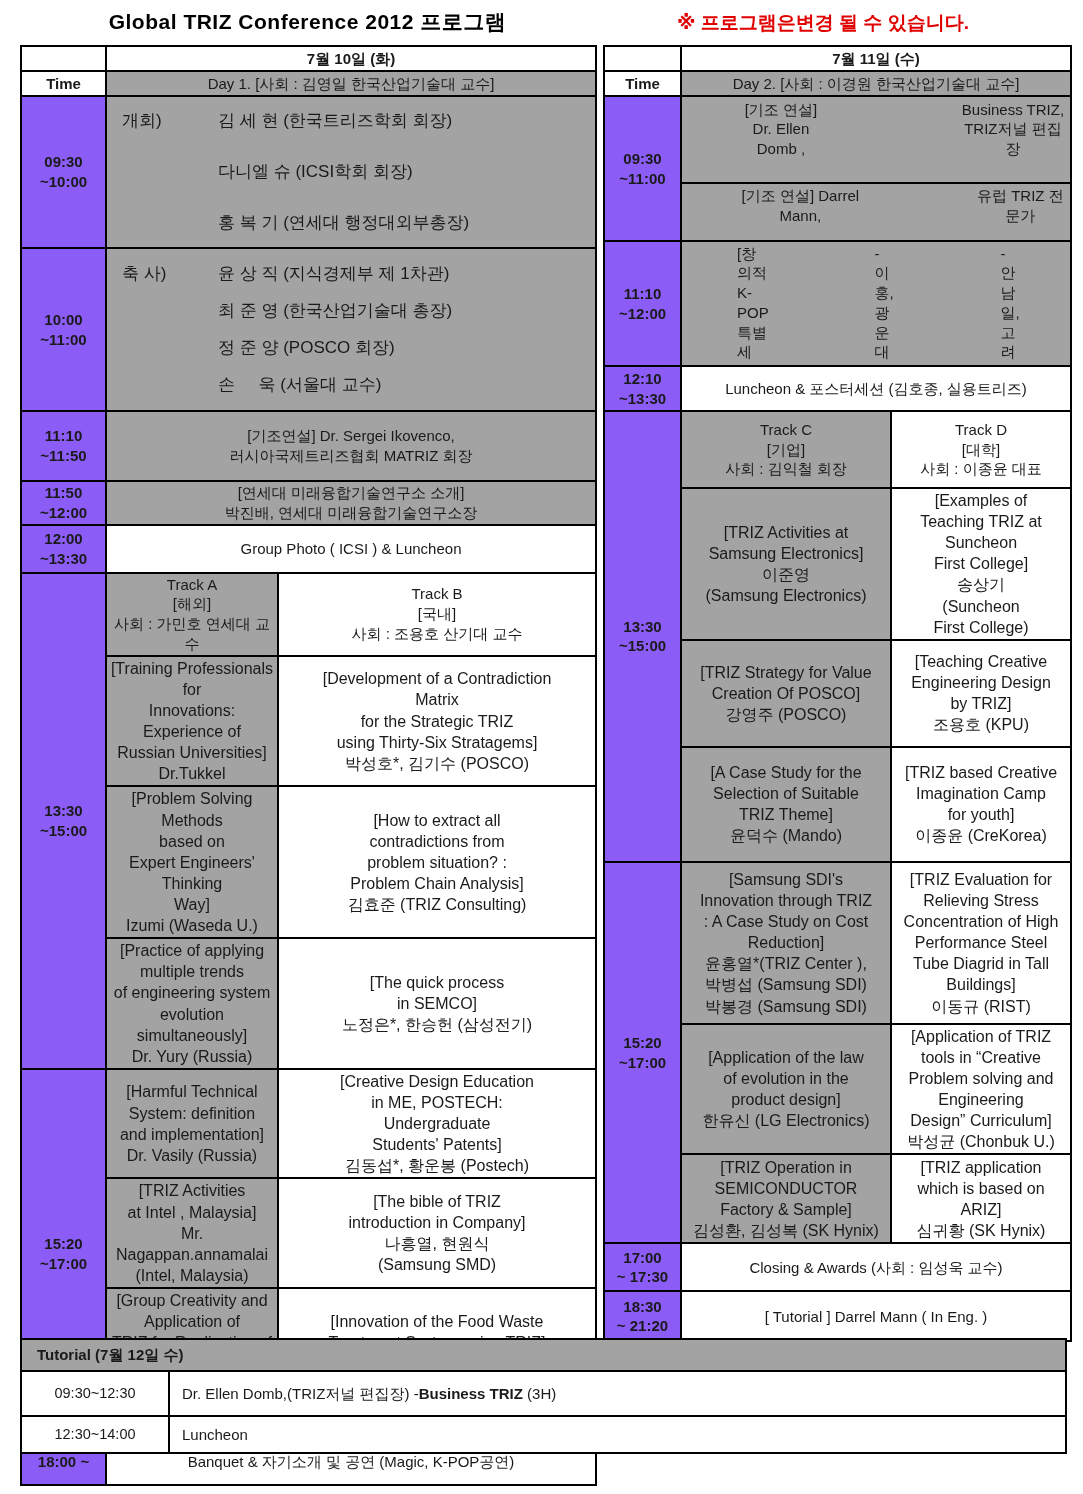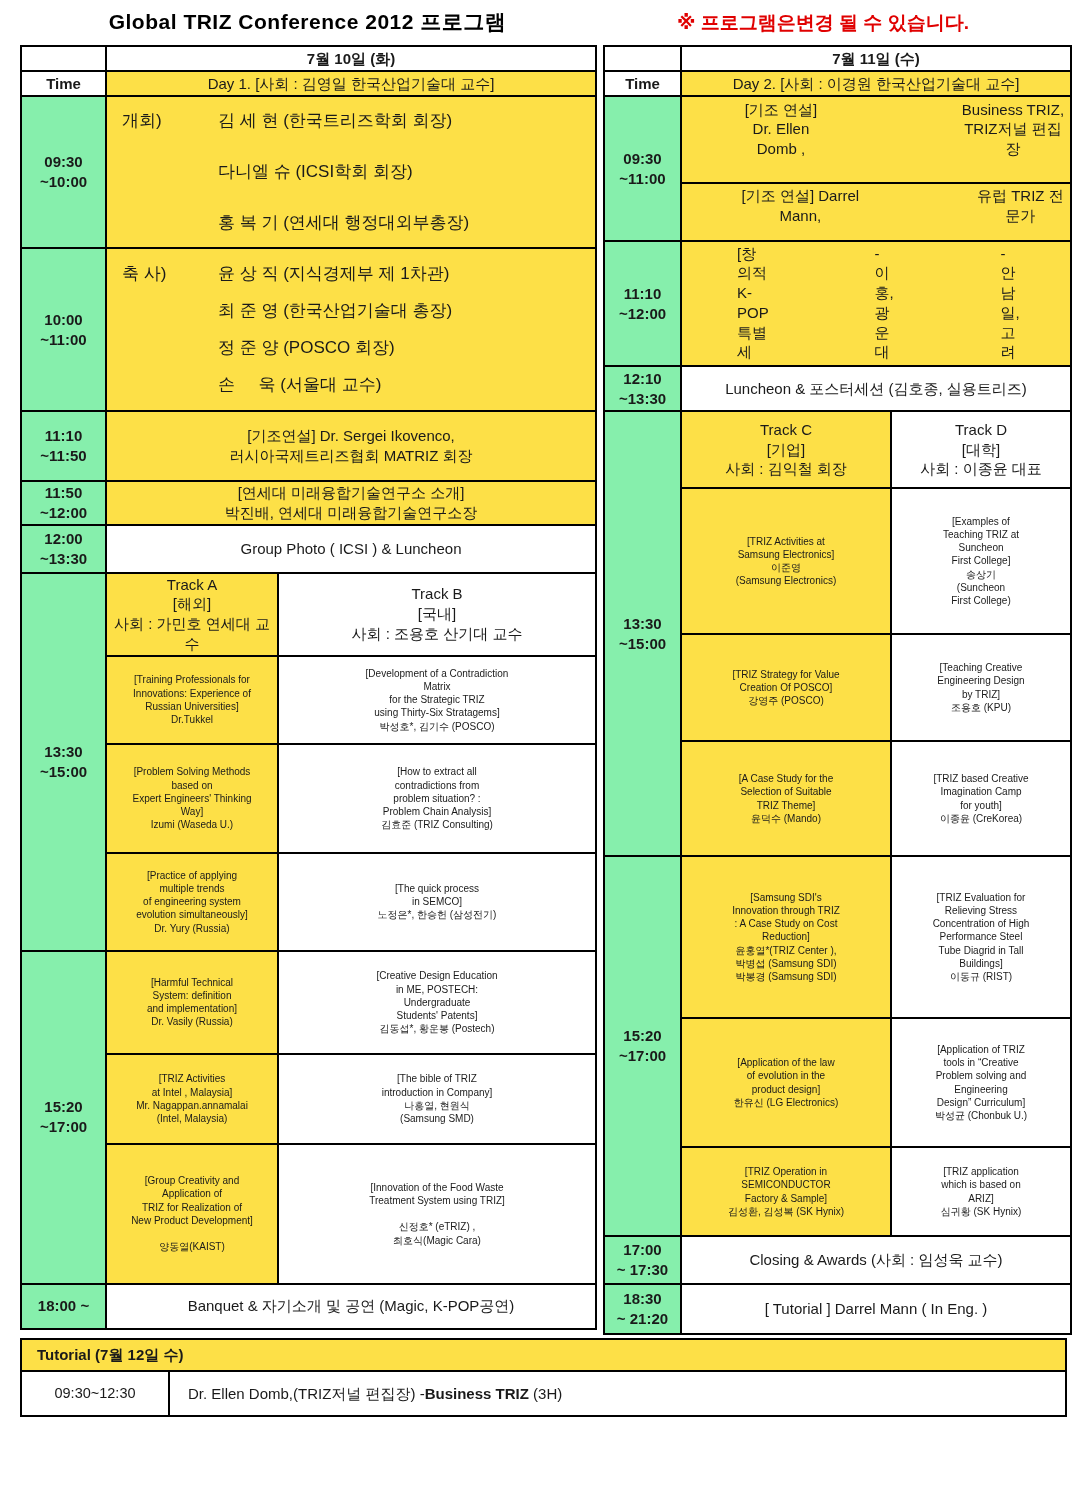--- a/index.html
+++ b/index.html
@@ -13,49 +13,49 @@
   }
   .notice{
     position:absolute;left:608px;top:10px;width:430px;text-align:center;
     font-size:19px;font-weight:bold;color:#e00000;
   }
   table{border-collapse:collapse;position:absolute;table-layout:fixed;}
   td{
     border:2px solid #000;padding:1px 3px;vertical-align:middle;
     font-size:14px;line-height:1.32;overflow:hidden;
   }
-  .blue{background:#fde047;}
+  .blue{background:#a3a3a3;}
   .white{background:#ffffff;}
   .center{text-align:center;}
   .bold{font-weight:bold;}
   .pre{white-space:pre-line;}
-  .time{font-size:15px;font-weight:bold;text-align:center;white-space:pre-line;background:#86efac;}
+  .time{font-size:15px;font-weight:bold;text-align:center;white-space:pre-line;background:#8b5cf6;}
   .hdr{font-size:15px;}
-  .sess{font-size:10px;}
+  .sess{font-size:16px;}
   .big{font-size:15px;}
   
   .ceremony{display:flex;box-sizing:border-box;padding:12px 2px;font-size:17px;}
   .cer-label{width:96px;padding-left:10px;}
   .cer-lines{flex:1;display:flex;flex-direction:column;justify-content:space-between;text-align:left;}
   .h148{height:148px;} .h158{height:158px;}
   
   .kn{display:flex;flex-direction:row;justify-content:space-evenly;box-sizing:border-box;font-size:15px;text-align:center;}
   .h80{height:80px;} .h52{height:52px;} .h120{height:120px;}
   .kn-l1{padding-left:50px;}
   .kn-l2a{padding-left:132px;}
   .kn-l2b{padding-left:108px;}
   
   .kpop{display:flex;justify-content:space-evenly;box-sizing:border-box;font-size:15px;text-align:left;}
   .kpop-title{padding-left:52px;}
   .kpop-line{padding-left:106px;}
   .kpop-line.last{padding-left:122px;}
   
   .tut-h{font-size:15px;font-weight:bold;padding-left:15px;}
   .tut-time{font-size:14.5px;text-align:center;}
-  .tut-body{font-size:15px;padding-left:18px;}
+  .tut-body{font-size:15px;padding-left:12px;}
 </style>
 </head>
 <body>
 
 <div class="title">Global TRIZ Conference 2012 프로그램</div>
 <div class="notice">※ 프로그램은변경 될 수 있습니다.</div>
 
 <table style="left:20px;top:45px;width:575px;">
   <colgroup>
       <col style="width:85px">
@@ -357,14 +357,20 @@
   <tbody>
       <tr style="height:32px">
     <td colspan="2" class="blue tut-h">Tutorial (7월 12일 수)</td>
   </tr>
   <tr style="height:45px">
     <td class="white tut-time">09:30~12:30</td>
     <td class="white tut-body">
       <span>Dr. Ellen Domb,(TRIZ저널 편집장) -</span><span class="bold">Business TRIZ</span><span> (3H)</span>
     </td>
   </tr>
+  <tr style="height:37px">
+    <td class="white tut-time">12:30~14:00</td>
+    <td class="white tut-body">
+      <span>Luncheon</span><span class="bold"></span><span></span>
+    </td>
+  </tr>
 </tbody>
   </table>
 
 </body></html>

